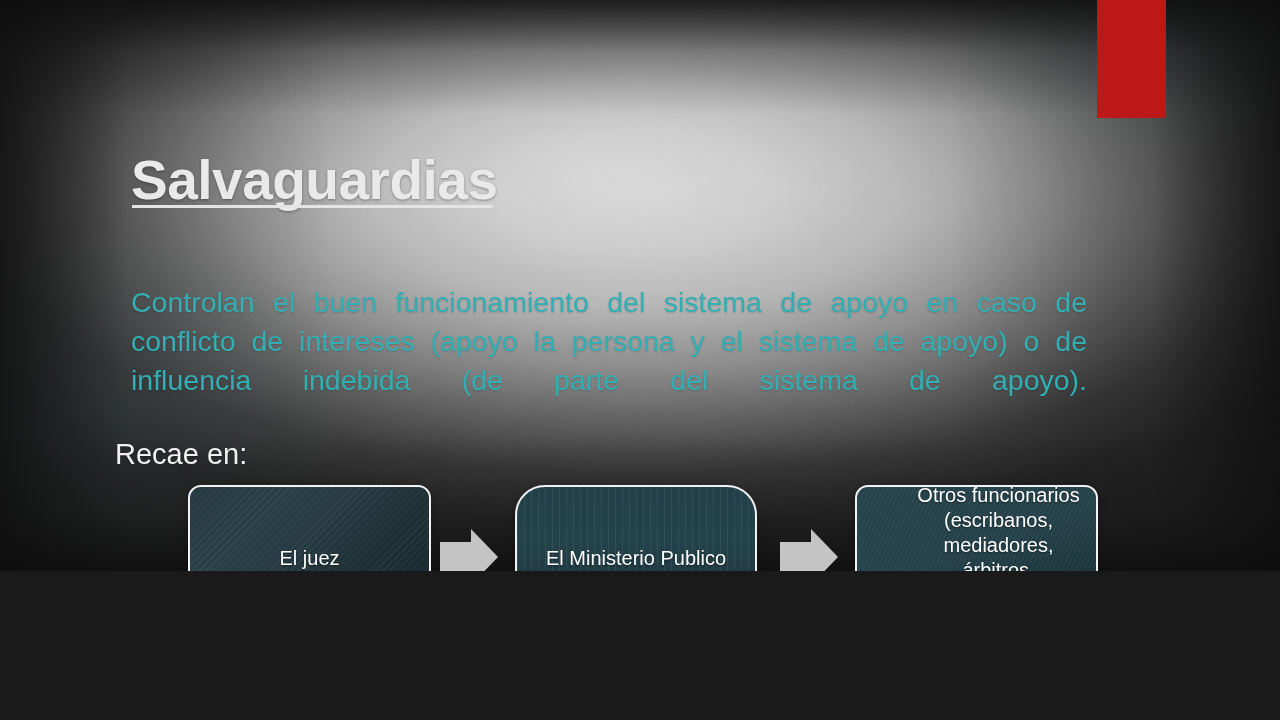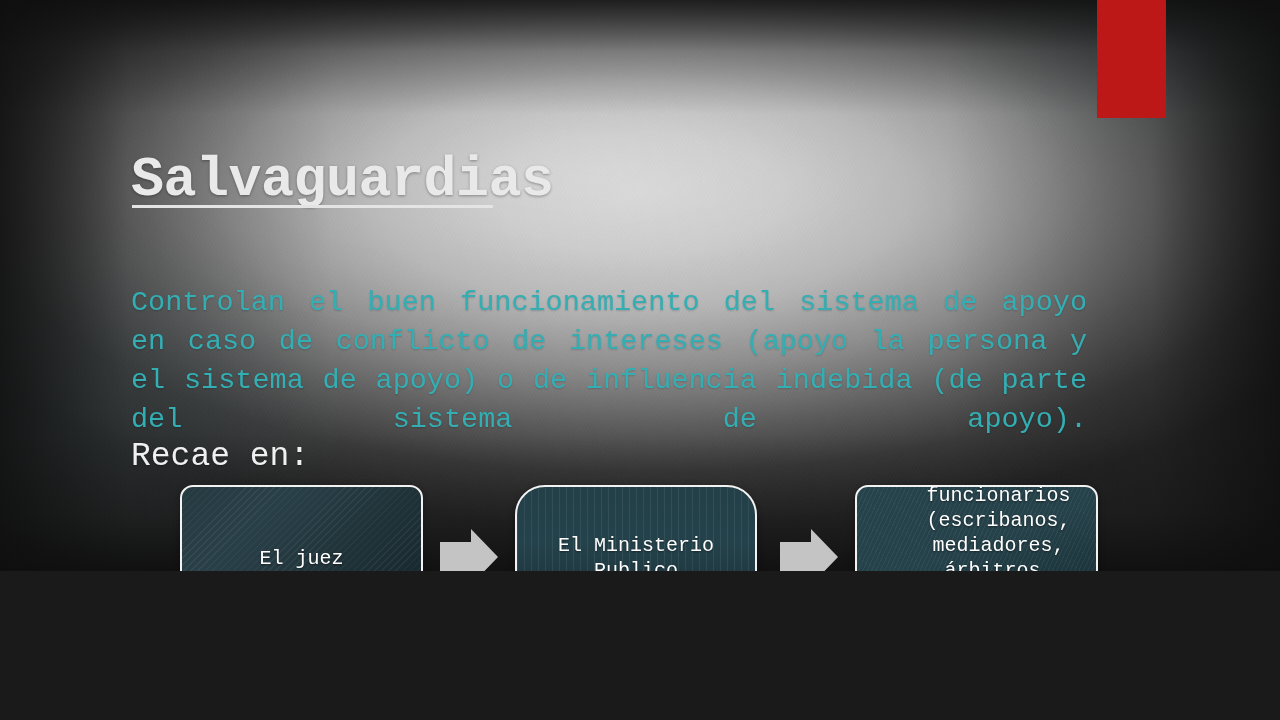--- a/index.html
+++ b/index.html
@@ -5,21 +5,21 @@
   html, body {
     margin: 0;
     padding: 0;
     background: #1a1a1a;
   }
   #slide {
     position: relative;
     width: 1280px;
     height: 571px;
     overflow: hidden;
-    font-family: Liberation Mono, monospace;
+    font-family: Liberation Sans, sans-serif;
     background-color: #7f1d1d;
   }
 
   
   .bg-base {
     position: absolute;
     inset: 0;
     background:
       radial-gradient(ellipse 62% 58% at 50% 34%,
         #d2d2d2 0%,
@@ -102,23 +102,23 @@
   }
   .body-para::after {
     content: "";
     display: inline-block;
     width: 100%;
   }
 
   
   .subhead {
     position: absolute;
-    left: 131px;
+    left: 115px;
     top: 438px;
-    font-size: 33px;
+    font-size: 29px;
     color: #f0f0f0;
     text-shadow: 0 1px 2px rgba(0,0,0,0.30);
     white-space: nowrap;
   }
 
   
   .process-row {
     position: absolute;
     left: 176px;
     top: 485px;
@@ -148,21 +148,21 @@
     padding: 0 10px;
     text-shadow: 0 1px 2px rgba(0,0,0,0.45);
   }
   .node .tex {
     position: absolute;
     inset: 0;
     z-index: 1;
   }
 
   
-  #node-0 { left: 4px; width: 243px;
+  #node-0 { left: 12px; width: 243px;
     background: linear-gradient(135deg, #253940 0%, #2a4049 28%, #1f3238 62%, #13252b 100%); }
   #node-0 .tex {
     background-image:
       repeating-linear-gradient(135deg, rgba(255,255,255,0.055) 0px, rgba(255,255,255,0.055) 1px, rgba(255,255,255,0) 1px, rgba(255,255,255,0) 5px);
   }
 
   
   #node-1 { left: 339px; width: 242px;
     background: linear-gradient(180deg, #234049 0%, #24424b 40%, #1c333b 78%, #142830 100%); border-radius: 30px; }
   #node-1 .tex {

